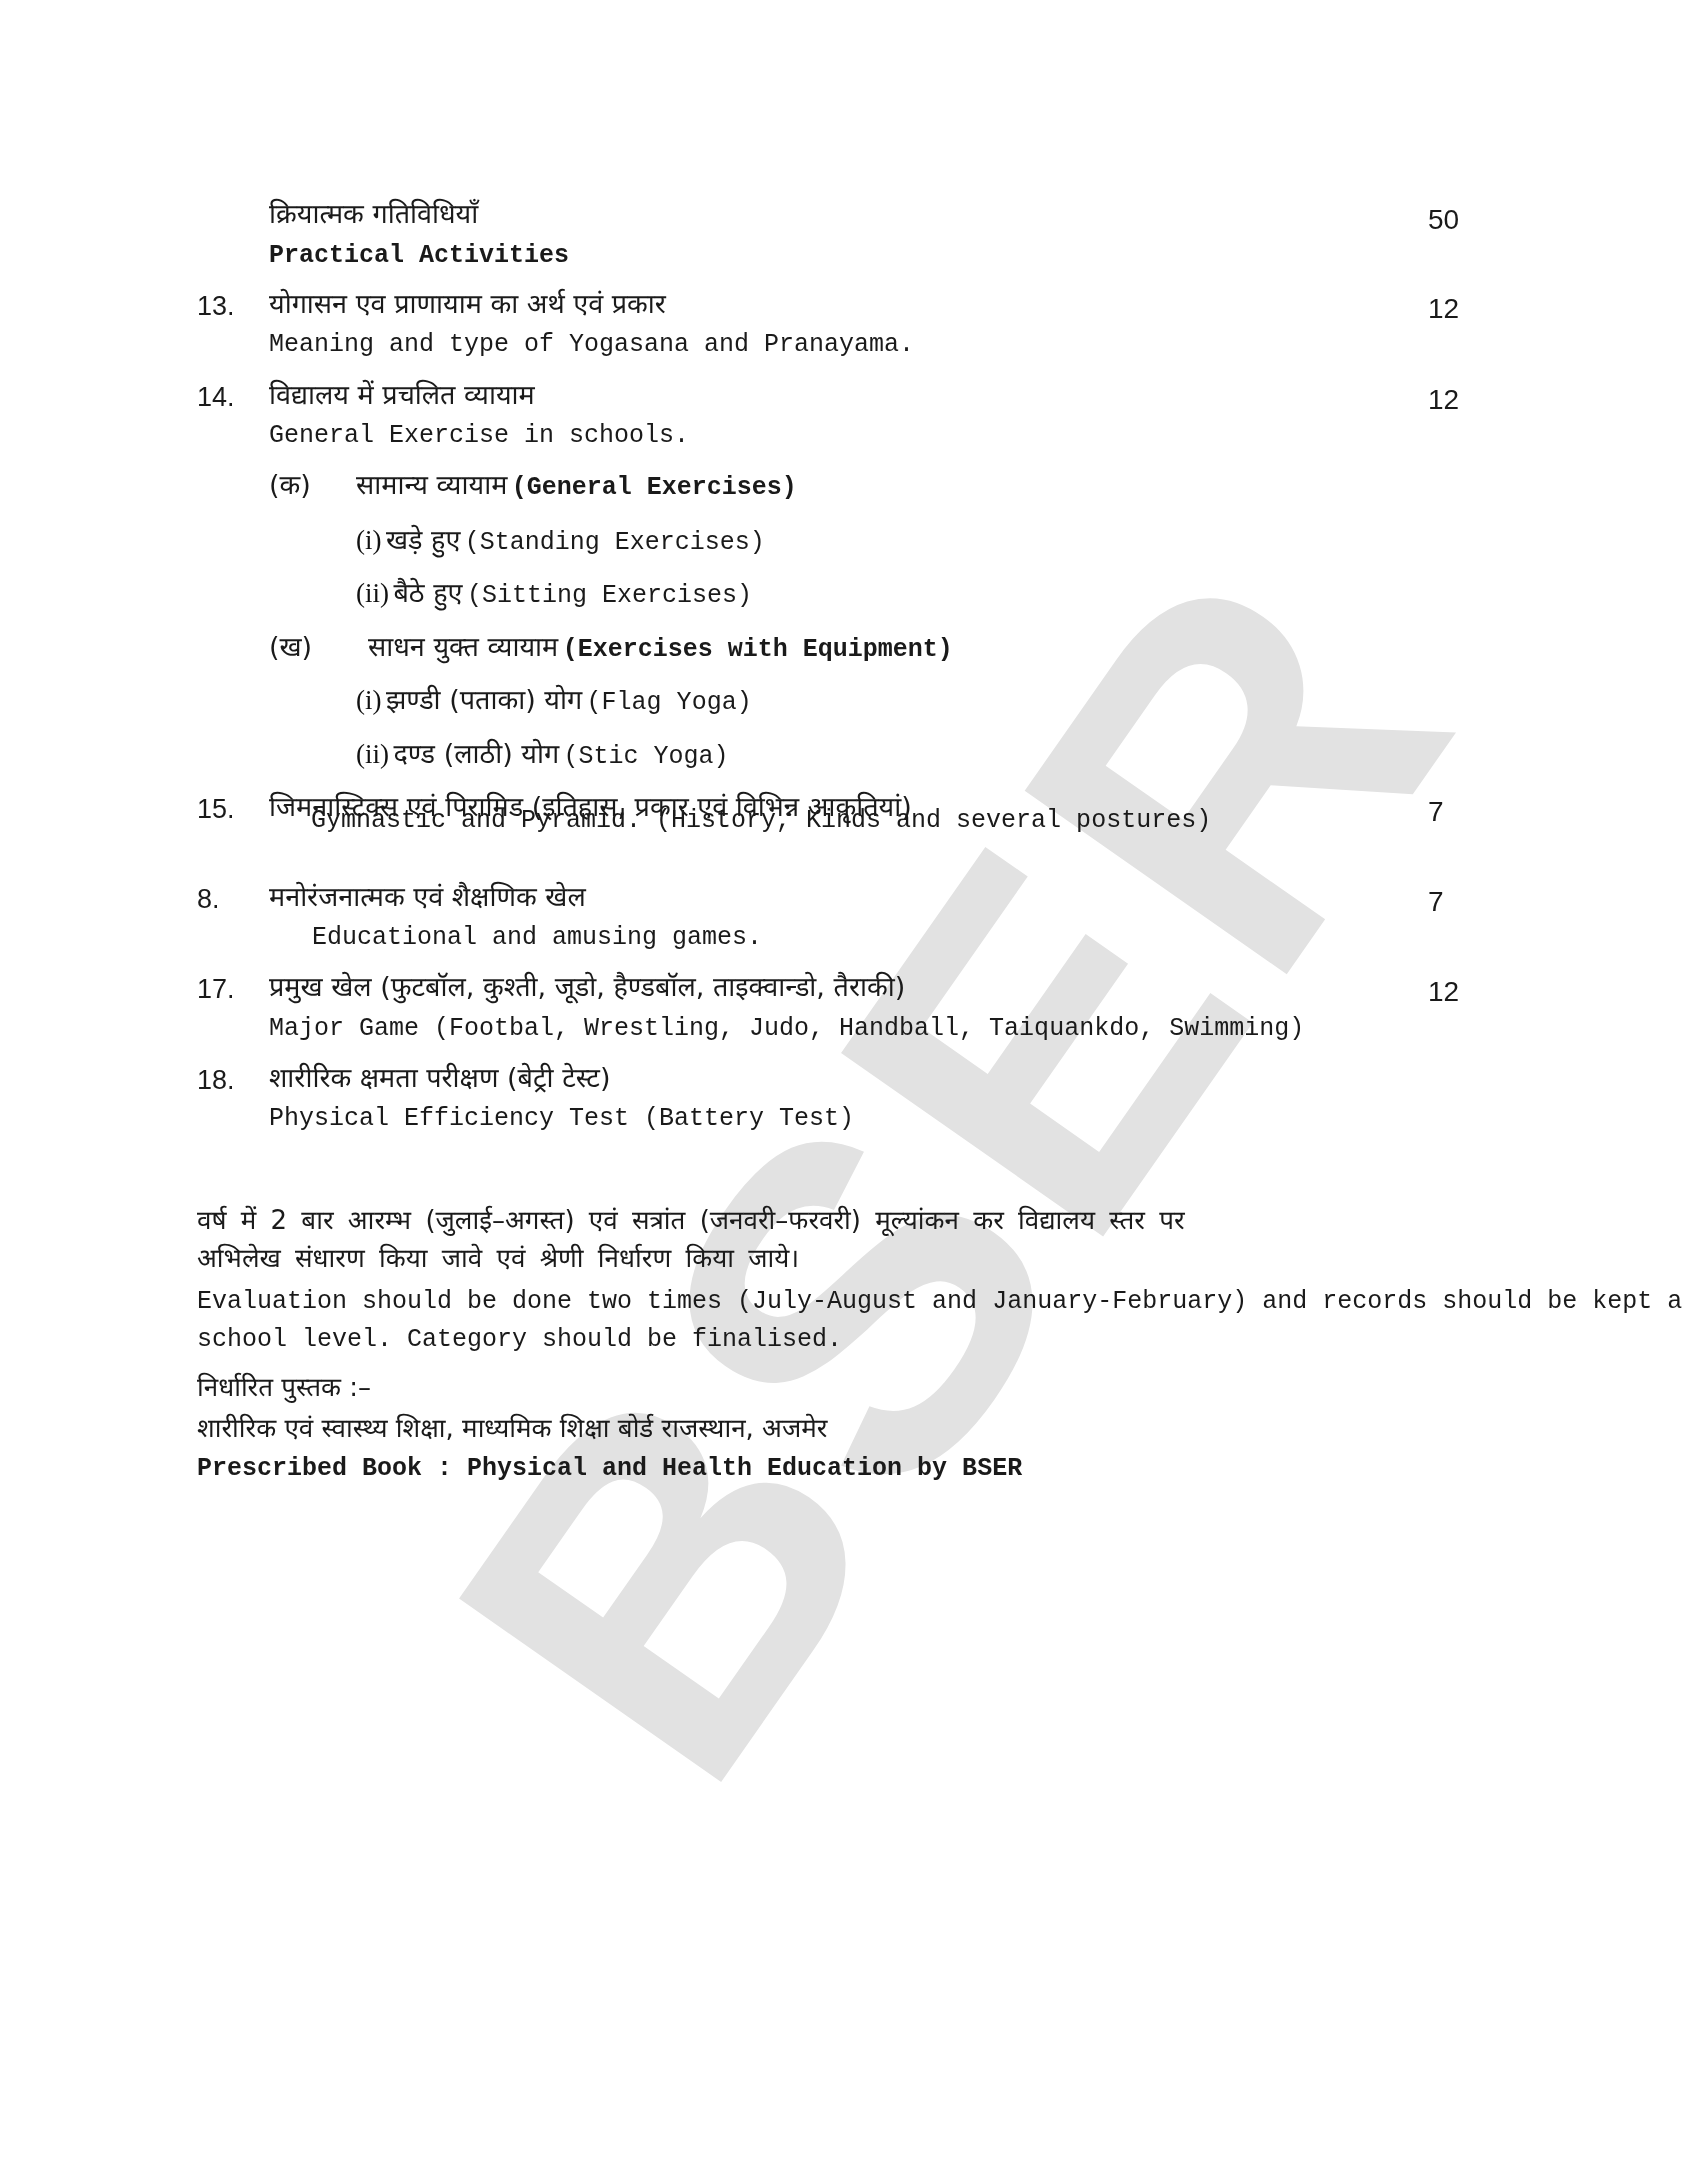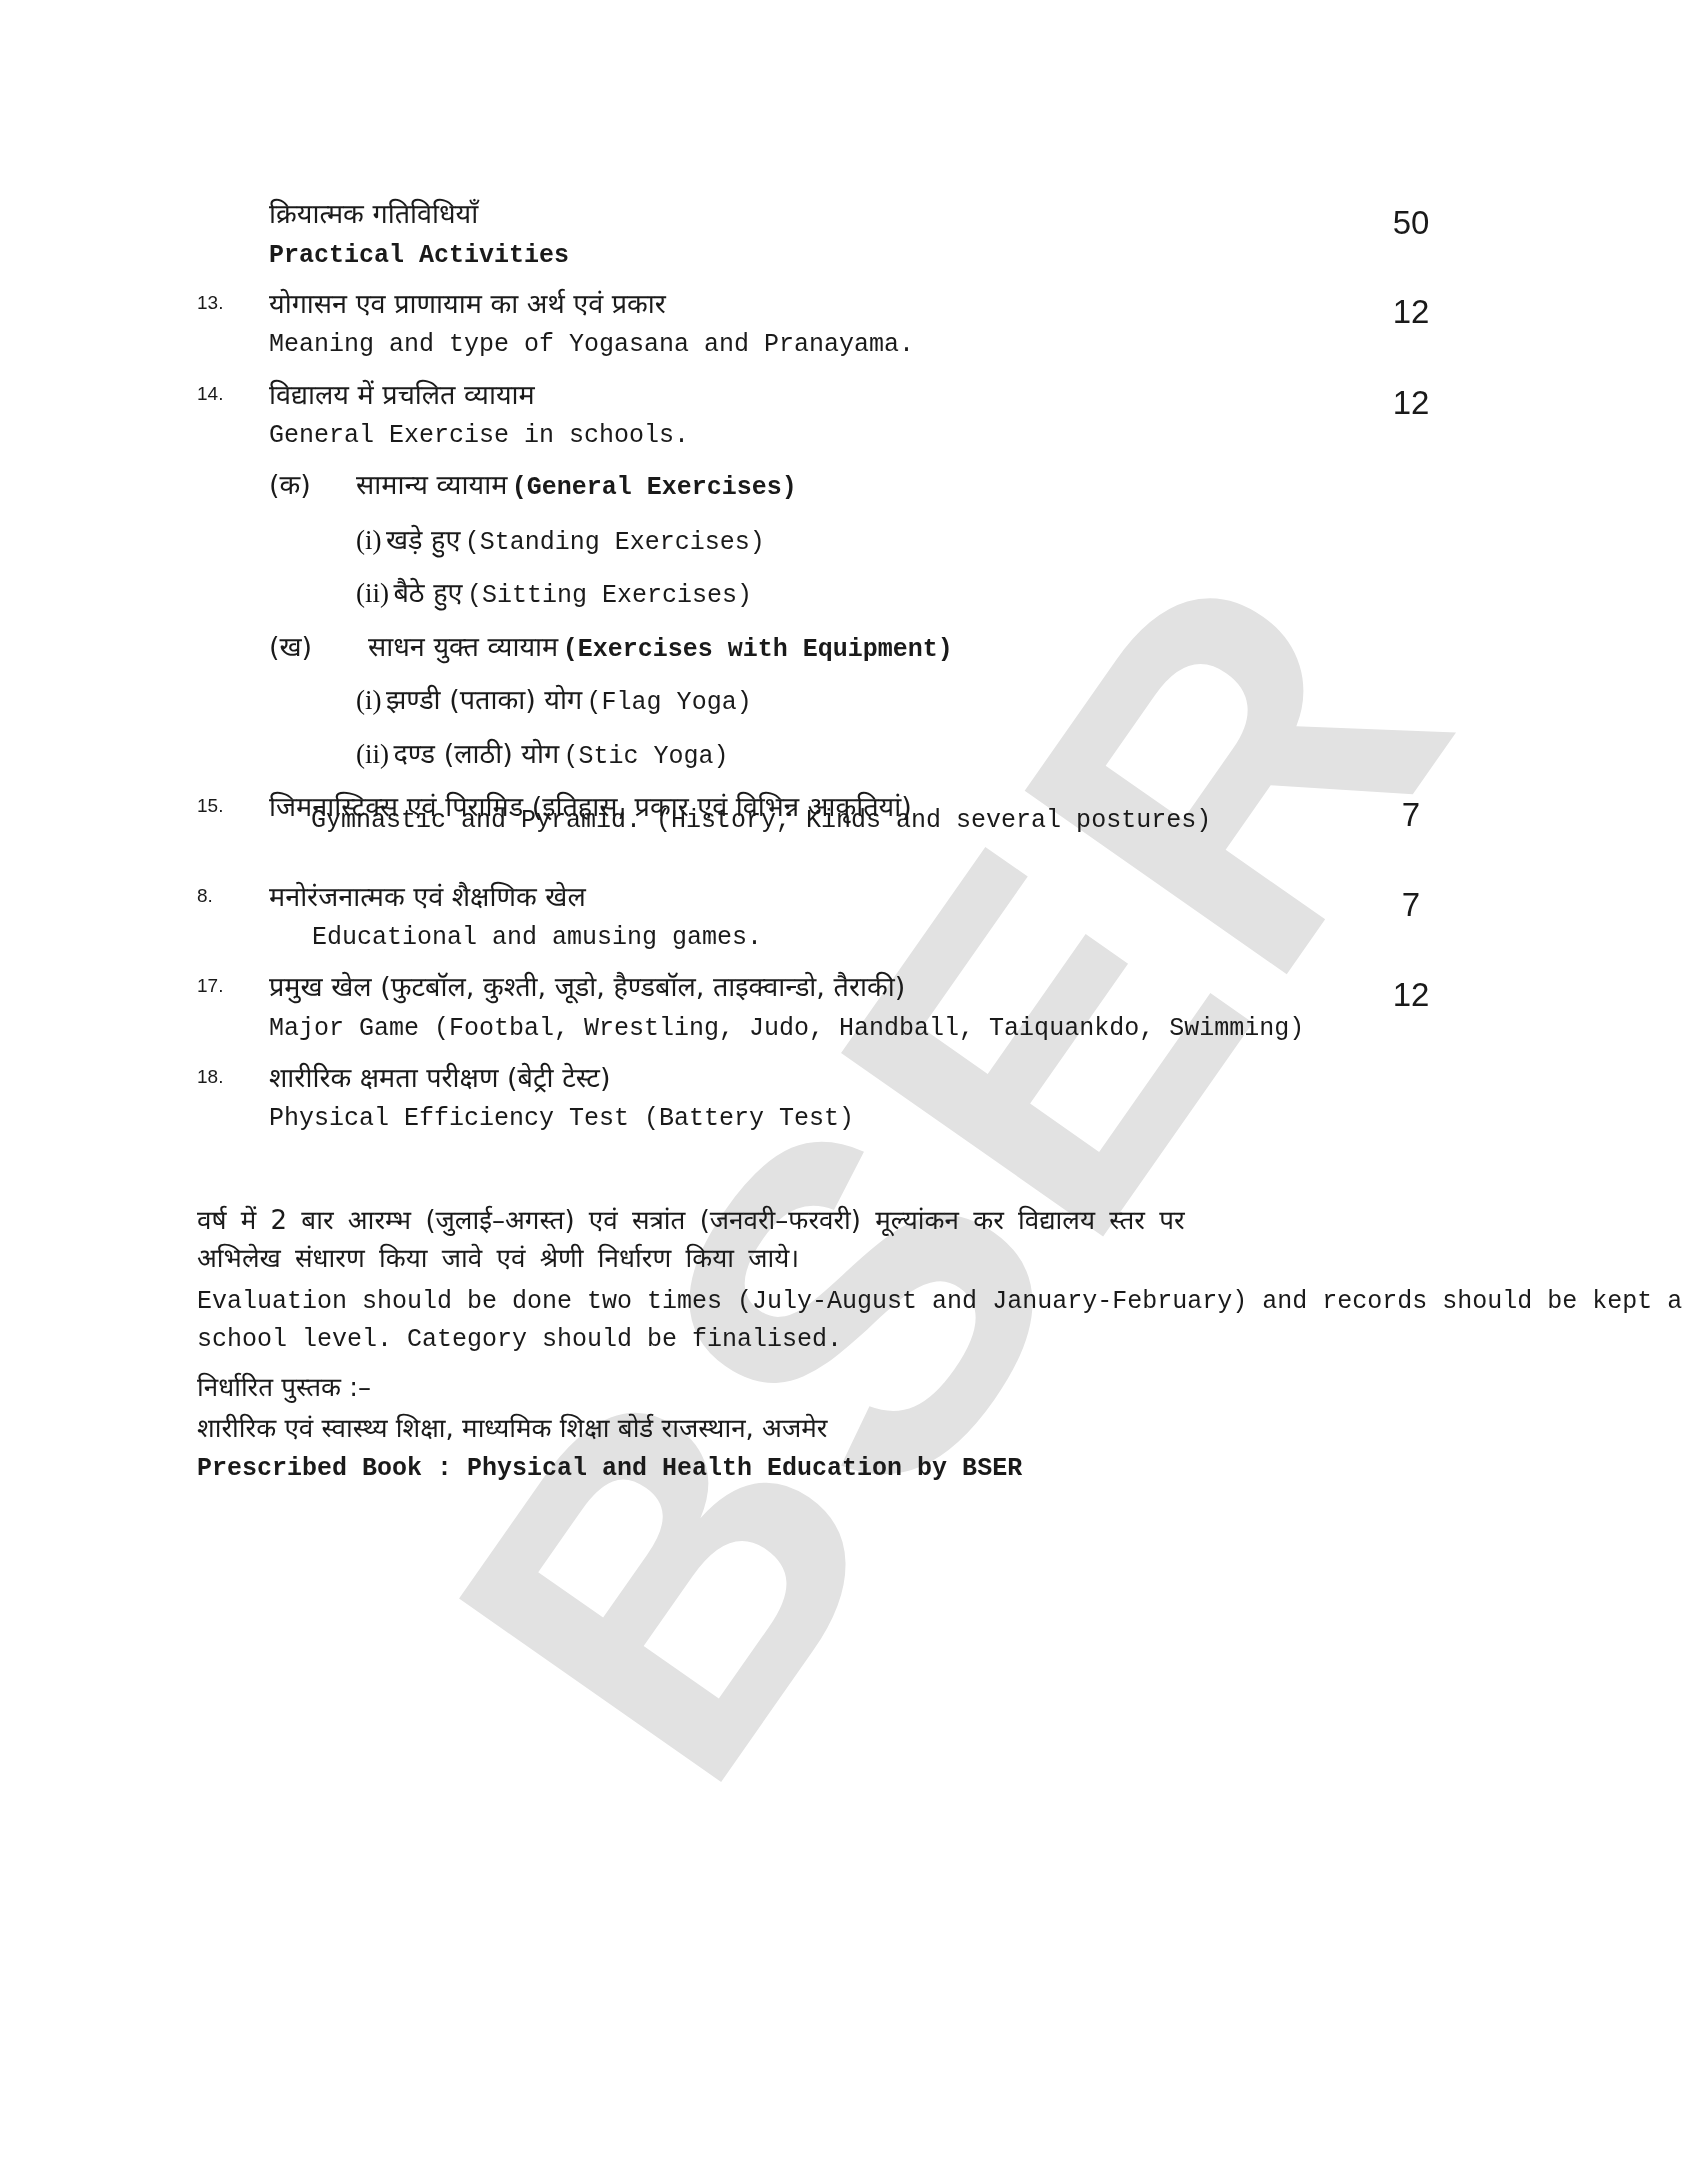--- a/index.html
+++ b/index.html
@@ -11,22 +11,22 @@
     position: absolute; left: 297px; top: 990px; width: 1287px; height: 396px;
     font-family: "Liberation Sans", "DejaVu Sans", sans-serif; font-weight: bold;
     font-size: 465px; line-height: 396px; color: #e2e2e2; letter-spacing: 10px;
     transform: rotate(-55deg); transform-origin: center center; text-align: center;
     white-space: nowrap; z-index: 0; user-select: none;
   }
   .line { position: absolute; white-space: nowrap; z-index: 1; line-height: 1; }
   .hi { font-family: "DejaVu Sans", sans-serif; font-size: 27px; color: #1a1a1a; }
   .en { font-family: Liberation Mono, monospace; font-size: 25px; color: #1a1a1a; text-align: center; }
   .b { font-weight: bold; }
-  .num { font-family: "Liberation Sans", sans-serif; font-size: 19px; color: #1a1a1a; }
-  .marks { position: absolute; left: 1384px; width: 54px; text-align: center; font-family: "Liberation Sans", sans-serif; font-size: 33px; z-index: 1; color: #1a1a1a; }
+  .num { font-family: "Liberation Sans", sans-serif; font-size: 27px; color: #1a1a1a; }
+  .marks { position: absolute; left: 1428px; width: 54px; text-align: left; font-family: "Liberation Sans", sans-serif; font-size: 28px; z-index: 1; color: #1a1a1a; }
   .roman { font-family: "Liberation Serif", "DejaVu Serif", serif; font-size: 27px; }
 </style>
 </head>
 <body>
 
 <div class="watermark">BSER</div>
 
 <div class="line hi" style="left:269px; top:200px;">क्रियात्मक गतिविधियाँ</div>
 <div class="line en b" style="left:269px; top:243px;">Practical Activities</div>
 <div class="marks" style="top:204px;">50</div>

